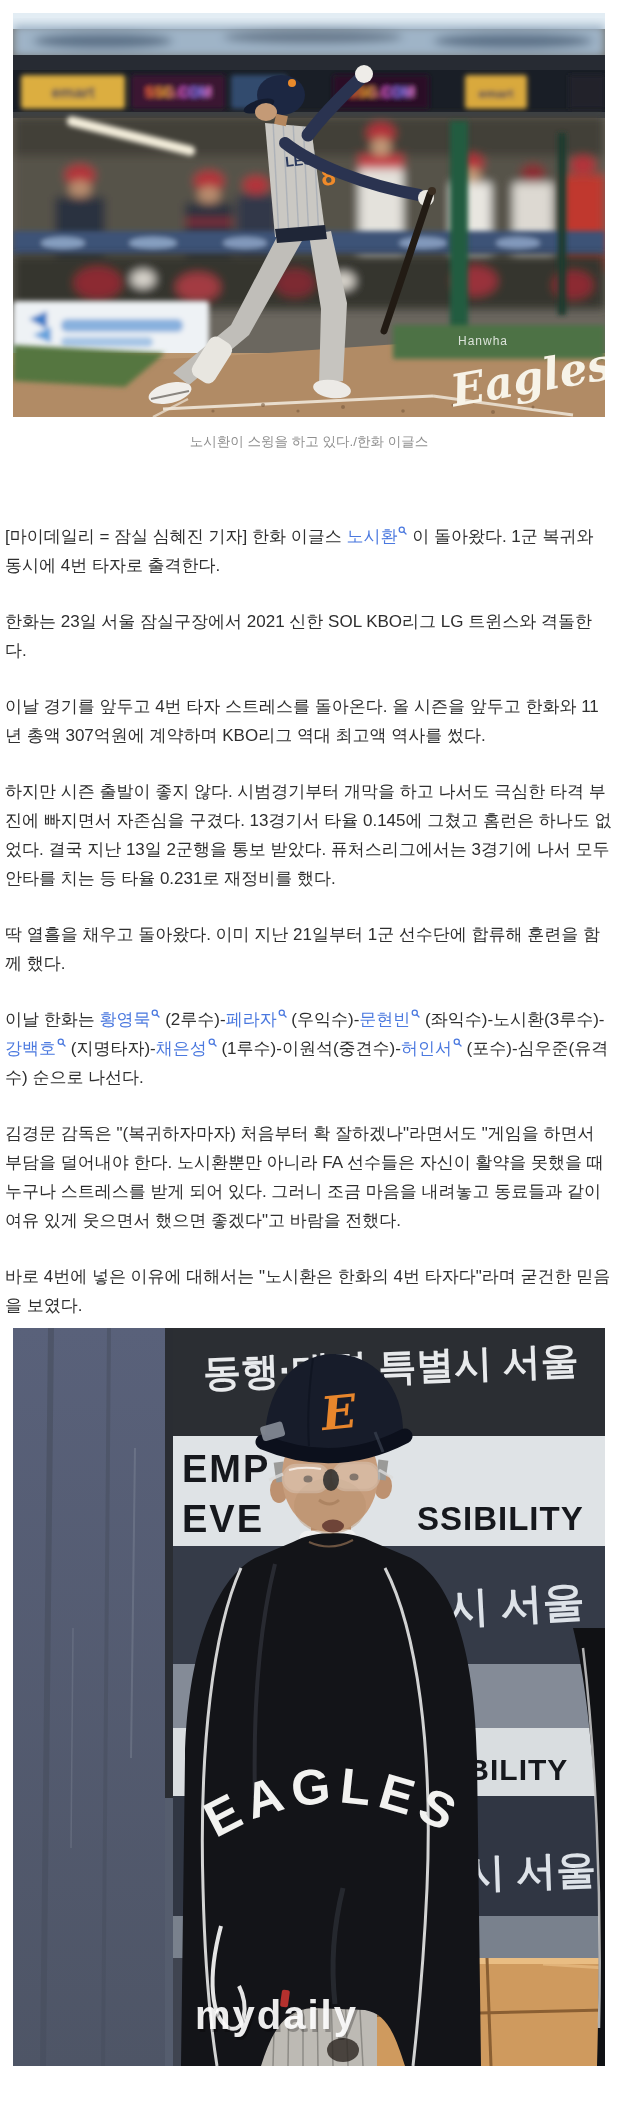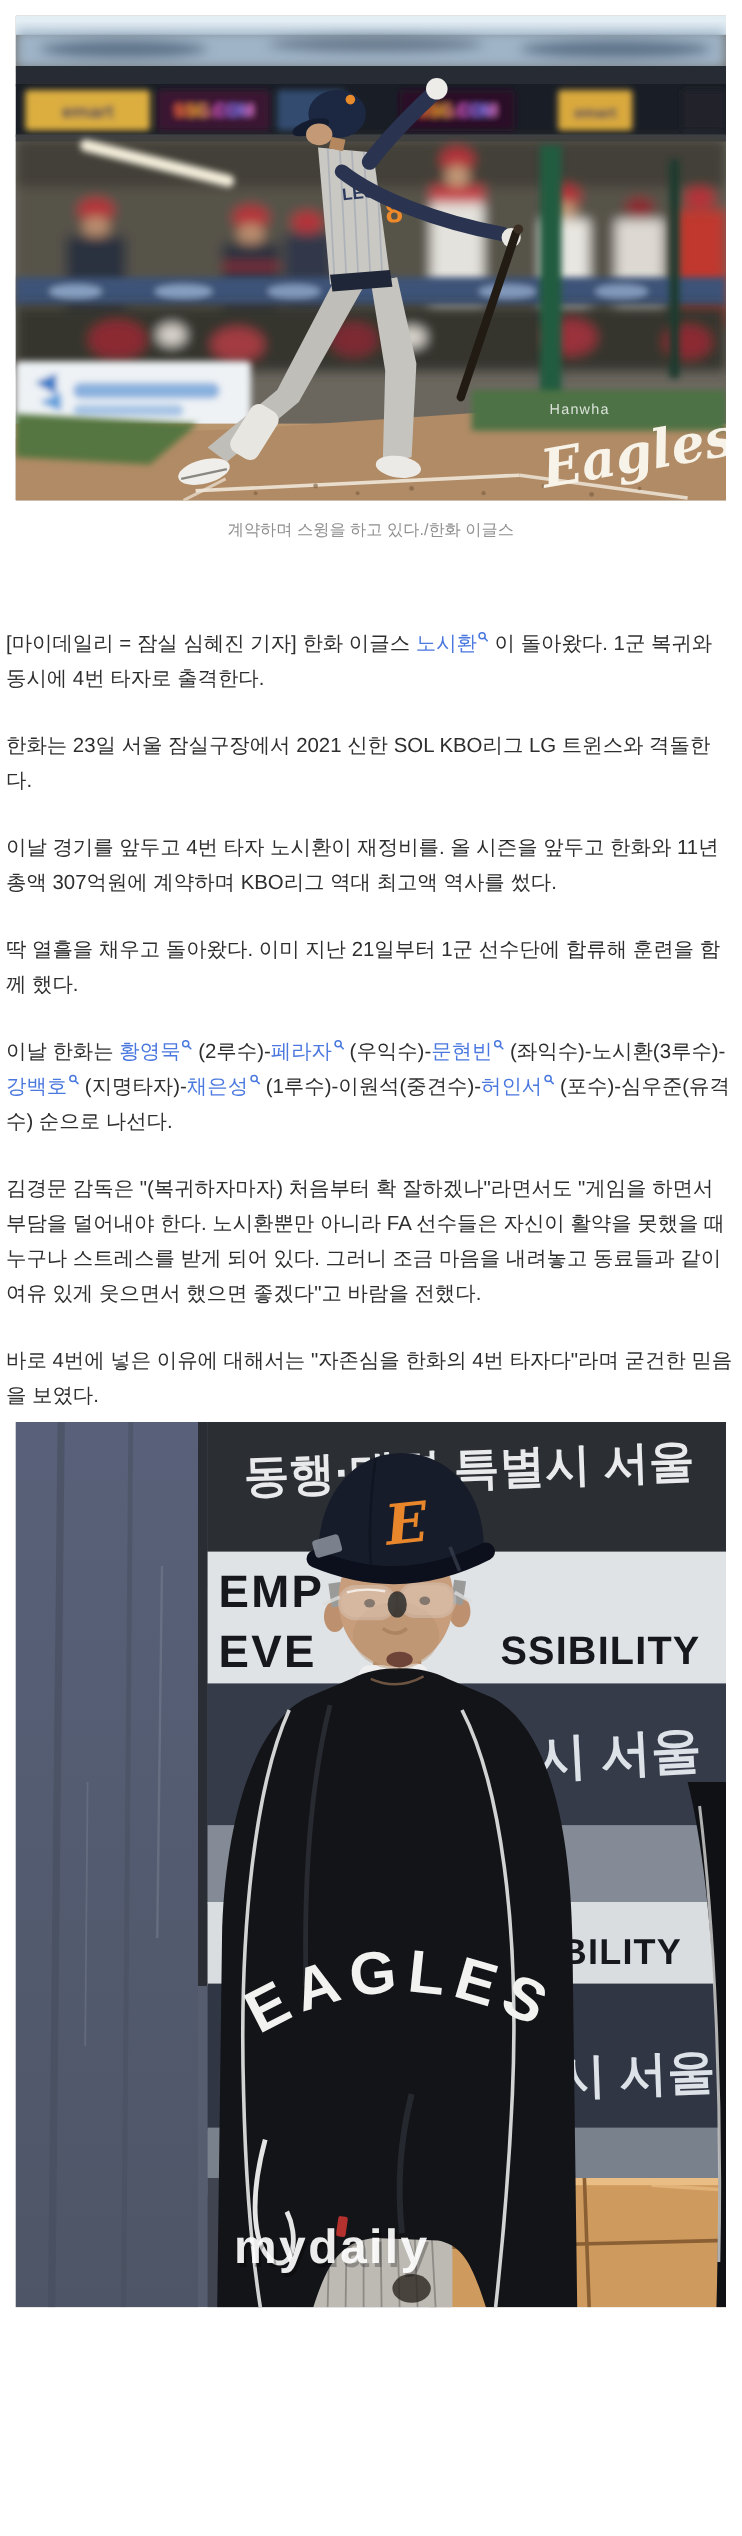--- a/index.html
+++ b/index.html
@@ -198,29 +198,30 @@
 
         <ellipse cx="268" cy="82" rx="24" ry="20" fill="#1c2742"></ellipse>
         <ellipse cx="246" cy="93" rx="16" ry="6" fill="#141c30" transform="rotate(-18 246 93)"></ellipse>
         <circle cx="279" cy="70" r="4" fill="#e98a2b"></circle>
         <ellipse cx="253" cy="99" rx="11" ry="9" fill="#c49a76"></ellipse>
         <rect x="262" y="102" width="12" height="10" fill="#b4875e" transform="rotate(12 268 107)"></rect>
       </g>
     </svg>
   </figure>
 
-  <p class="caption">계약하며 스윙을 하고 있다./한화 이글스</p>
+  <p class="caption">노시환이 스윙을 하고 있다./한화 이글스</p>
 
   <div class="article">
       <p>[마이데일리 = 잠실 심혜진 기자] 한화 이글스 <a class="entity-link">노시환<svg viewBox="0 0 12 12" class="sup-search">
             <circle cx="5" cy="5" r="3.4" fill="none" stroke="currentColor" stroke-width="1.7"></circle>
             <line x1="7.7" y1="7.7" x2="10.7" y2="10.7" stroke="currentColor" stroke-width="1.7" stroke-linecap="round"></line>
           </svg></a> 이 돌아왔다. 1군 복귀와 동시에 4번 타자로 출격한다.</p>
       <p>한화는 23일 서울 잠실구장에서 2021 신한 SOL KBO리그 LG 트윈스와 격돌한다.</p>
-      <p>이날 경기를 앞두고 4번 타자 노시환이 재정비를. 올 시즌을 앞두고 한화와 11년 총액 307억원에 계약하며 KBO리그 역대 최고액 역사를 썼다.</p>
+      <p>이날 경기를 앞두고 4번 타자 스트레스를 돌아온다. 올 시즌을 앞두고 한화와 11년 총액 307억원에 계약하며 KBO리그 역대 최고액 역사를 썼다.</p>
+      <p>하지만 시즌 출발이 좋지 않다. 시범경기부터 개막을 하고 나서도 극심한 타격 부진에 빠지면서 자존심을 구겼다. 13경기서 타율 0.145에 그쳤고 홈런은 하나도 없었다. 결국 지난 13일 2군행을 통보 받았다. 퓨처스리그에서는 3경기에 나서 모두 안타를 치는 등 타율 0.231로 재정비를 했다.</p>
       <p>딱 열흘을 채우고 돌아왔다. 이미 지난 21일부터 1군 선수단에 합류해 훈련을 함께 했다.</p>
       <p>이날 한화는 <a class="entity-link">황영묵<svg viewBox="0 0 12 12" class="sup-search">
             <circle cx="5" cy="5" r="3.4" fill="none" stroke="currentColor" stroke-width="1.7"></circle>
             <line x1="7.7" y1="7.7" x2="10.7" y2="10.7" stroke="currentColor" stroke-width="1.7" stroke-linecap="round"></line>
           </svg></a> (2루수)-<a class="entity-link">페라자<svg viewBox="0 0 12 12" class="sup-search">
             <circle cx="5" cy="5" r="3.4" fill="none" stroke="currentColor" stroke-width="1.7"></circle>
             <line x1="7.7" y1="7.7" x2="10.7" y2="10.7" stroke="currentColor" stroke-width="1.7" stroke-linecap="round"></line>
           </svg></a> (우익수)-<a class="entity-link">문현빈<svg viewBox="0 0 12 12" class="sup-search">
             <circle cx="5" cy="5" r="3.4" fill="none" stroke="currentColor" stroke-width="1.7"></circle>
             <line x1="7.7" y1="7.7" x2="10.7" y2="10.7" stroke="currentColor" stroke-width="1.7" stroke-linecap="round"></line>
@@ -228,21 +229,21 @@
             <circle cx="5" cy="5" r="3.4" fill="none" stroke="currentColor" stroke-width="1.7"></circle>
             <line x1="7.7" y1="7.7" x2="10.7" y2="10.7" stroke="currentColor" stroke-width="1.7" stroke-linecap="round"></line>
           </svg></a> (지명타자)-<a class="entity-link">채은성<svg viewBox="0 0 12 12" class="sup-search">
             <circle cx="5" cy="5" r="3.4" fill="none" stroke="currentColor" stroke-width="1.7"></circle>
             <line x1="7.7" y1="7.7" x2="10.7" y2="10.7" stroke="currentColor" stroke-width="1.7" stroke-linecap="round"></line>
           </svg></a> (1루수)-이원석(중견수)-<a class="entity-link">허인서<svg viewBox="0 0 12 12" class="sup-search">
             <circle cx="5" cy="5" r="3.4" fill="none" stroke="currentColor" stroke-width="1.7"></circle>
             <line x1="7.7" y1="7.7" x2="10.7" y2="10.7" stroke="currentColor" stroke-width="1.7" stroke-linecap="round"></line>
           </svg></a> (포수)-심우준(유격수) 순으로 나선다.</p>
       <p>김경문 감독은 "(복귀하자마자) 처음부터 확 잘하겠나"라면서도 "게임을 하면서 부담을 덜어내야 한다. 노시환뿐만 아니라 FA 선수들은 자신이 활약을 못했을 때 누구나 스트레스를 받게 되어 있다. 그러니 조금 마음을 내려놓고 동료들과 같이 여유 있게 웃으면서 했으면 좋겠다"고 바람을 전했다.</p>
-      <p>바로 4번에 넣은 이유에 대해서는 "자존심을 한화의 4번 타자다"라며 굳건한 믿음을 보였다.</p>
+      <p>바로 4번에 넣은 이유에 대해서는 "노시환은 한화의 4번 타자다"라며 굳건한 믿음을 보였다.</p>
     </div>
 
   <figure class="photo photo2">
     <svg viewBox="0 0 592 738" width="592" height="738">
       <defs>
         <linearGradient id="wallg" x1="0" y1="0" x2="0" y2="1">
           <stop offset="0" stop-color="#59617a"></stop>
             <stop offset="1" stop-color="#4e5566"></stop>
         </linearGradient>
         <path id="arcE" d="M198,514 Q322,436 450,514" fill="none"></path>

